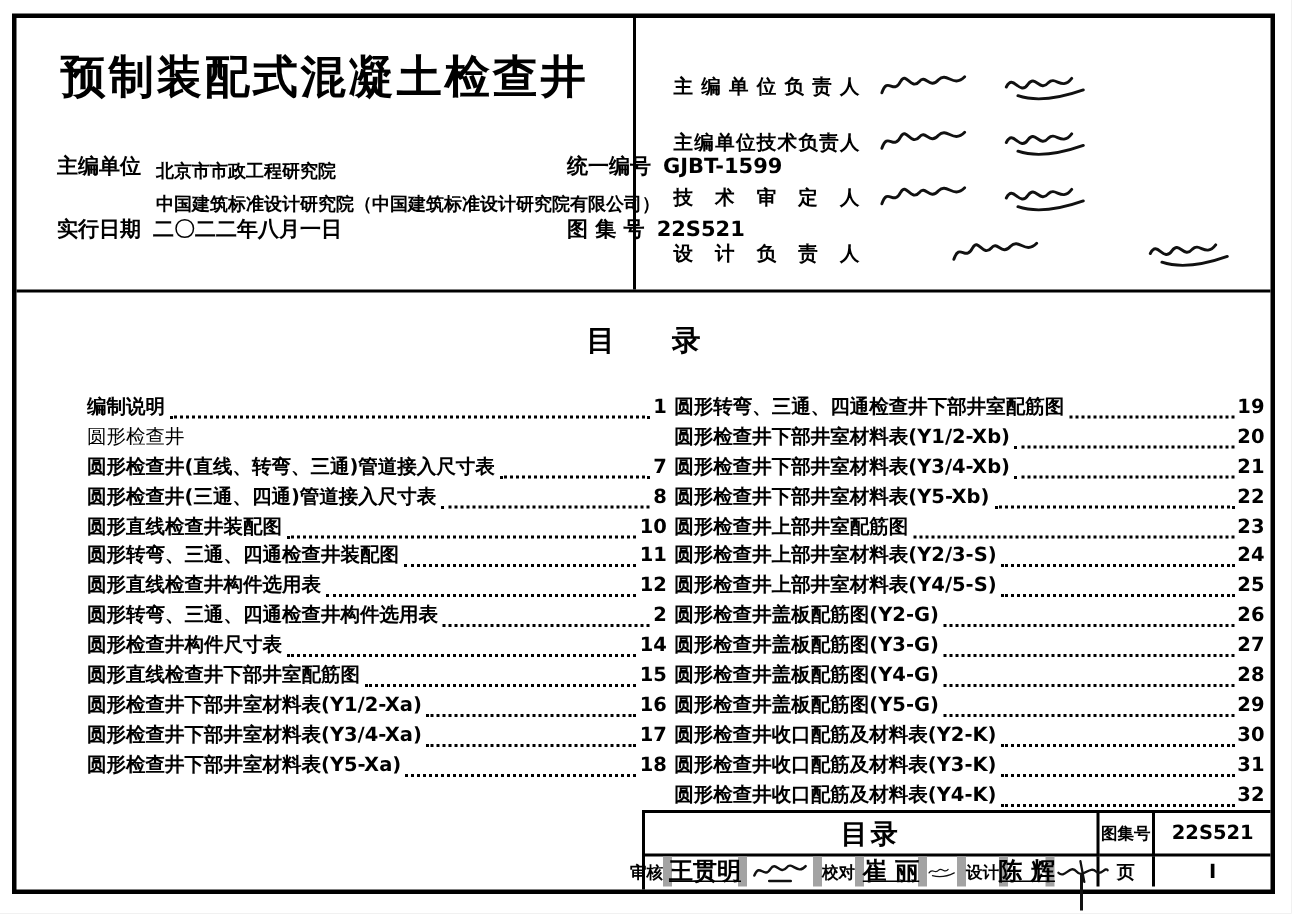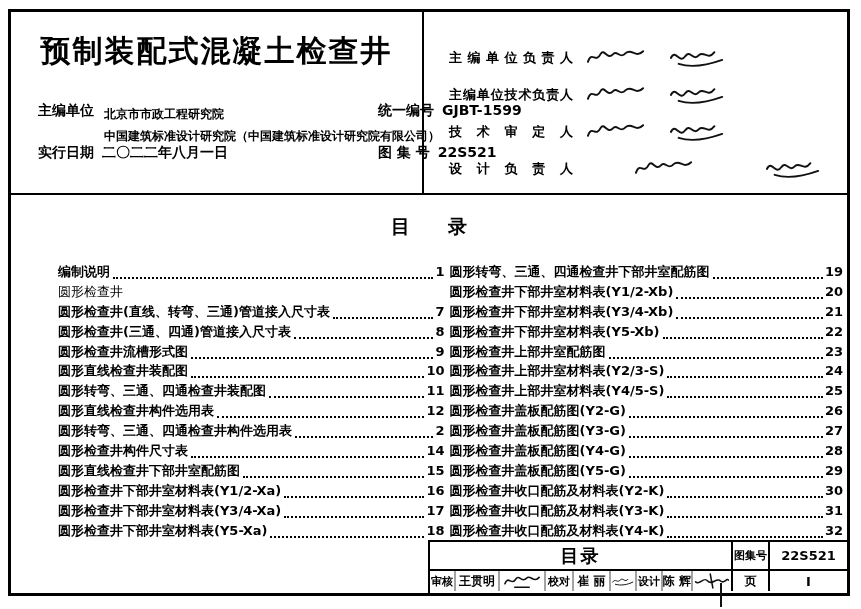--- a/index.html
+++ b/index.html
@@ -41,24 +41,24 @@
   .titleblock{position:absolute;right:0;bottom:0;width:417px;height:51px;
               border-left:2px solid #000;border-top:2px solid #000;box-sizing:content-box;
               display:grid;grid-template-columns:303px 37px 77px;grid-template-rows:29px 20px;}
   .tb-cell{box-sizing:border-box;display:flex;align-items:center;justify-content:center;}
   .tb-sheet-title{border-right:2px solid #000;border-bottom:2px solid #000;
                   font-size:18px;font-weight:bold;letter-spacing:2px;}
   .tb-atlas-label{border-right:2px solid #000;border-bottom:2px solid #000;
                   font-size:11px;font-weight:600;}
   .tb-atlas-no{border-bottom:2px solid #000;font-size:13px;font-weight:600;}
   .tb-crew{border-right:2px solid #000;display:flex;align-items:stretch;}
-  .crew-cell{box-sizing:border-box;border-right:2px solid #a3a3a3;display:flex;
+  .crew-cell{box-sizing:border-box;border-right:6px solid #a3a3a3;display:flex;
              align-items:center;justify-content:center;font-size:11px;font-weight:600;
              white-space:nowrap;overflow:visible;}
-  .crew-cell.name{font-size:12px;}
+  .crew-cell.name{font-size:16px;text-decoration:underline;}
   .crew-cell:last-child{border-right:none;flex:1;}
   .tb-page-label{border-right:2px solid #000;font-size:12px;font-weight:600;}
   .tb-page-no{font-size:13px;font-weight:600;}
   .sig-small path{fill:none;stroke:#111;stroke-width:1.8;stroke-linecap:round;}
   .sig-tail{position:absolute;left:720px;top:583px;width:2px;height:24px;background:#111;}
 </style>
 </head>
 <body>
 
 <div class="page">
@@ -154,25 +154,20 @@
               <span class="toc-leader"></span>
               <span class="toc-page">7</span>
             </div>
 
             <div class="toc-row">
               <span class="toc-title">圆形检查井(三通、四通)管道接入尺寸表</span>
               <span class="toc-leader"></span>
               <span class="toc-page">8</span>
             </div>
 
-            <div class="toc-row">
-              <span class="toc-title">圆形检查井流槽形式图</span>
-              <span class="toc-leader"></span>
-              <span class="toc-page">9</span>
-            </div>
 
             <div class="toc-row">
               <span class="toc-title">圆形直线检查井装配图</span>
               <span class="toc-leader"></span>
               <span class="toc-page">10</span>
             </div>
 
             <div class="toc-row">
               <span class="toc-title">圆形转弯、三通、四通检查井装配图</span>
               <span class="toc-leader"></span>

